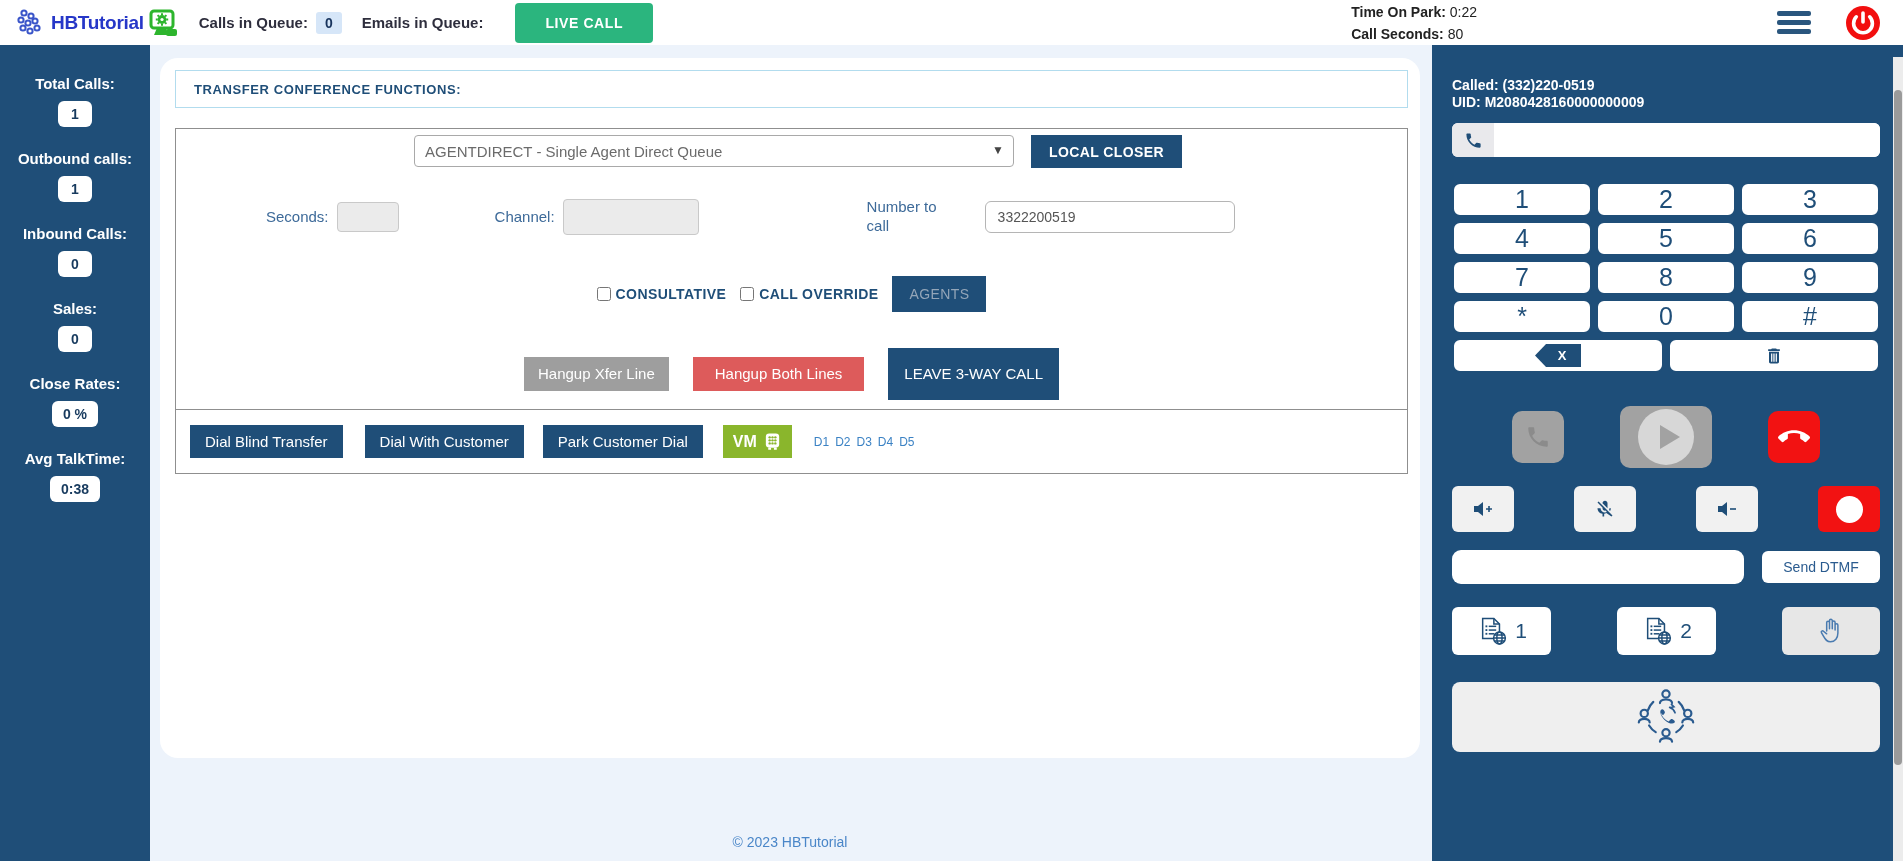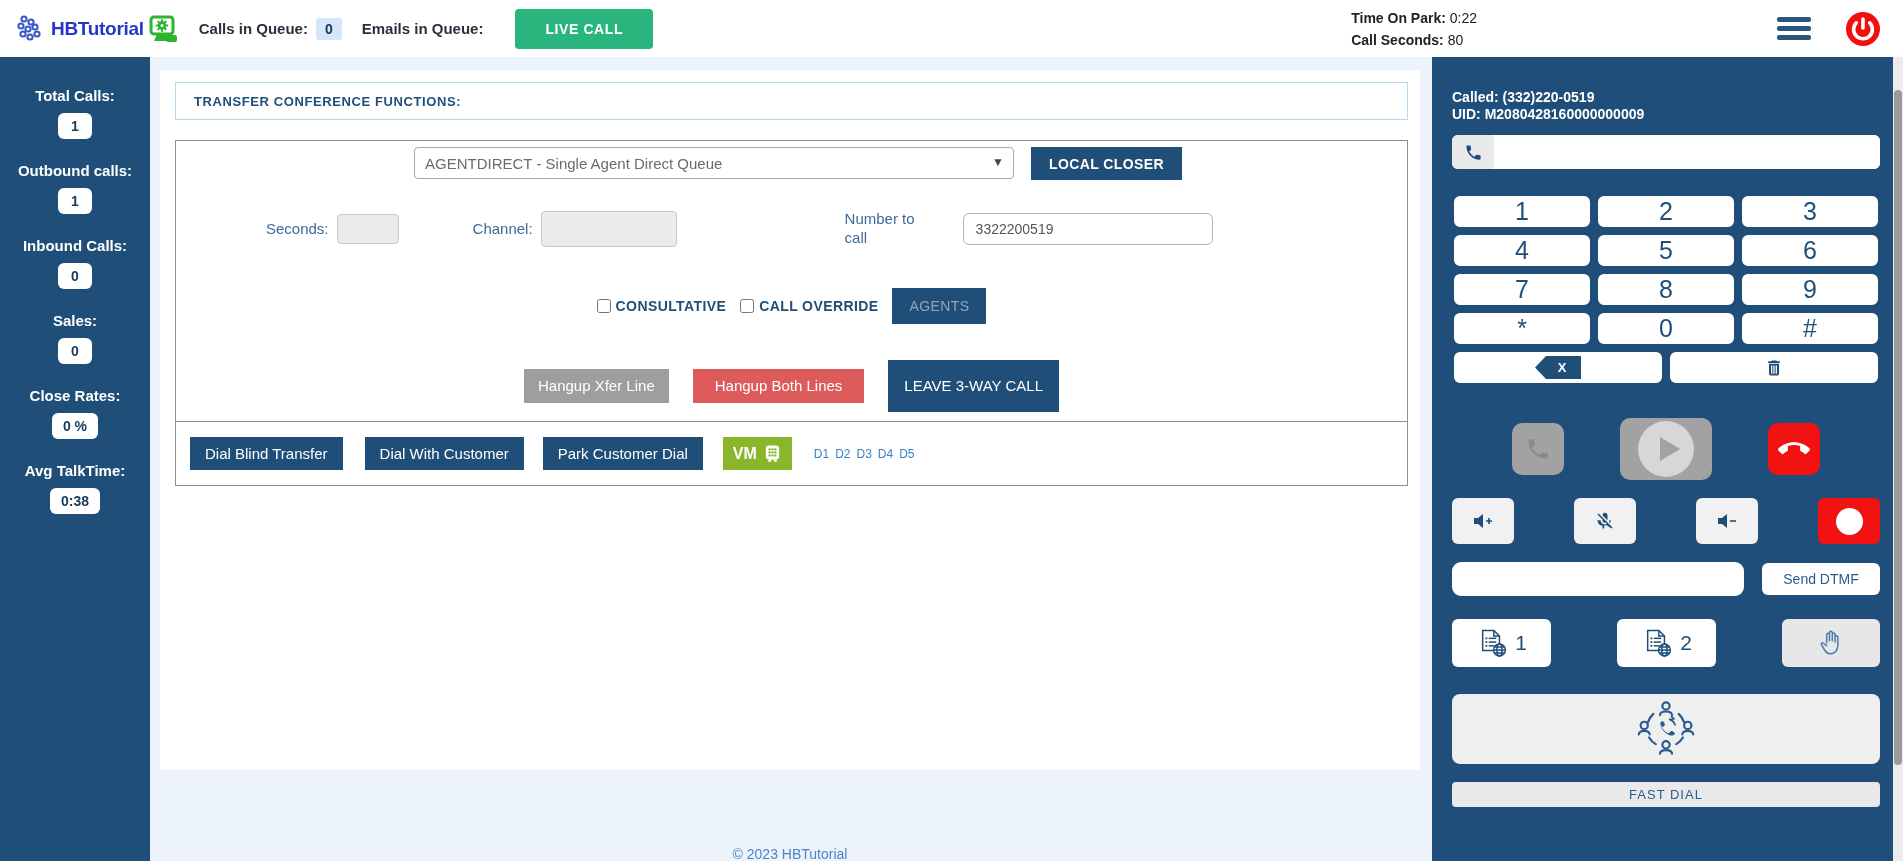--- a/index.html
+++ b/index.html
@@ -1,20 +1,20 @@
 <!DOCTYPE html>
 <html><head>
 <meta charset="utf-8">
 <style>
   * { margin:0; padding:0; box-sizing:border-box; }
   html,body { width:1903px; height:861px; overflow:hidden; font-family:"Liberation Sans", sans-serif; background:#fff; }
   .app { position:relative; width:1903px; height:861px; display:flex; flex-direction:column; }
 
   
-  header { height:57px; background:#fff; display:flex; align-items:center; padding:0 22px 0 16px; flex:0 0 auto; }
+  header { height:45px; background:#fff; display:flex; align-items:center; padding:0 22px 0 16px; flex:0 0 auto; }
   .logo { display:flex; align-items:center; gap:5px; }
   .logo-text { color:#2637c8; font-weight:bold; font-size:19px; letter-spacing:-0.3px; }
   .queue-group { display:flex; align-items:center; gap:8px; margin-left:20px; font-size:15px; font-weight:600; color:#2e2e3d; }
   .queue-badge { background:#d6e6f8; color:#17335c; font-weight:bold; border-radius:3px; padding:3px 9px; font-size:14px; }
   .live-call-btn { margin-left:32px; background:#2bb57e; color:#fff; border:none; border-radius:4px; height:40px; padding:0 30px; font-size:14px; font-weight:bold; letter-spacing:0.6px; font-family:inherit; cursor:pointer; }
   .header-stats { margin-left:auto; margin-right:300px; font-size:14px; color:#222; line-height:22px; }
   .header-stats b { font-weight:bold; }
   .hamburger { width:34px; display:flex; flex-direction:column; gap:4px; cursor:pointer; margin-right:34px; }
   .hamburger span { height:5px; background:#2a567e; border-radius:2px; }
   .power-btn { width:36px; height:36px; cursor:pointer; }
@@ -23,36 +23,36 @@
   .content { flex:1; display:flex; min-height:0; }
 
   
   .sidebar { width:150px; background:#1f4e78; padding-top:30px; flex:0 0 auto; }
   .stat { text-align:center; margin-bottom:23px; }
   .stat-label { color:#fff; font-weight:bold; font-size:15px; margin-bottom:9px; }
   .stat-badge { display:inline-block; background:#fff; color:#173a5e; font-weight:bold; font-size:14px; border-radius:6px; padding:5px 11px; min-width:34px; }
 
   
   .main { flex:1; background:#edf3fb; padding:13px 12px 0 10px; min-width:0; }
-  .card { background:#fff; height:700px; padding:12px 12px 0 15px; }
+  .card { background:#fff; height:700px; padding:12px 12px 0 15px;border-radius:18px; }
   .section-title { height:38px; border:1px solid #b2dcee; display:flex; align-items:center; padding-left:18px; color:#1f4e78; font-size:13px; font-weight:bold; letter-spacing:0.6px; }
   .fn-box { margin-top:20px; border:1px solid #8f8f8f; }
   .fn-top { padding:6px 0 0 0; height:280px; }
   .row-a { display:flex; align-items:flex-start; margin-left:238px; }
   .select-wrap { position:relative; width:600px; }
   .queue-select { width:600px; height:32px; border:1px solid #a9a9a9; border-radius:4px; background:#fff; color:#6b6b6b; font-size:15px; padding:0 28px 0 10px; appearance:none; -webkit-appearance:none; font-family:inherit; }
   .chevron { position:absolute; right:10px; top:8px; pointer-events:none; color:#444; font-size:12px; }
   .local-closer-btn { margin-left:17px; height:33px; background:#1f4e78; color:#fff; border:none; padding:0 18px; font-size:14px; font-weight:600; letter-spacing:0.4px; font-family:inherit; cursor:pointer; }
   .row-b { display:flex; align-items:center; margin-top:30px; margin-left:90px; }
   .fn-label { color:#3d6a99; font-size:15px; }
   .mini-input { width:62px; height:30px; background:#ebebeb; border:1px solid #c9c9c9; border-radius:4px; margin-left:8px; }
   .chan-input { width:136px; height:36px; background:#ebebeb; border:1px solid #c9c9c9; border-radius:4px; margin-left:8px; }
   .num-label { width:84px; line-height:1.25; margin-left:168px; }
   .num-input { width:250px; height:32px; border:1px solid #b5b5b5; border-radius:6px; margin-left:34px; padding:0 12px; color:#555; font-size:14px; font-family:inherit; }
-  .sec-label { } .chan-label { margin-left:74px; }
+  .sec-label { } .chan-label { margin-left:96px; }
   .row-c { display:flex; align-items:center; justify-content:center; margin-top:40px; gap:14px; }
   .cb { display:flex; align-items:center; gap:5px; color:#1f4e78; font-size:14px; font-weight:600; letter-spacing:0.4px; cursor:pointer; }
   .cb input { width:14px; height:14px; }
   .agents-btn { background:#1f4e78; color:#93a5b8; border:none; height:36px; padding:0 17px; font-size:14px; letter-spacing:0.4px; font-family:inherit; cursor:pointer; }
   .row-d { display:flex; align-items:center; justify-content:center; margin-top:36px; gap:24px; }
   .btn-gray { background:#9e9e9e; color:#fff; border:none; height:34px; padding:0 14px; font-size:15px; font-family:inherit; cursor:pointer; }
   .btn-red { background:#dd5b5b; color:#fff; border:none; height:34px; padding:0 22px; font-size:15px; font-family:inherit; cursor:pointer; }
   .btn-blue { background:#1f4e78; color:#fff; border:none; height:52px; padding:0 16px; font-size:15px; font-family:inherit; cursor:pointer; }
   .fn-bottom { border-top:1px solid #8f8f8f; padding:15px 14px; display:flex; align-items:center; }
   .btn-blue2 { background:#1f4e78; color:#fff; border:none; height:33px; padding:0 15px; font-size:15px; font-family:inherit; cursor:pointer; }
@@ -405,20 +405,19 @@
           <circle cx="42" cy="21" r="3"></circle>
             <path d="M37.5 28.5c0-4 9-4 9 0"></path>
           <circle cx="24" cy="37" r="3"></circle>
             <path d="M19 44.5c0-4 10-4 10 0"></path>
           <path d="M13.5 11.5a16 16 0 0 0-4.5 7M34.5 11.5a16 16 0 0 1 4.5 7M10 31a16 16 0 0 0 5.5 5.5M38 31a16 16 0 0 1-5.5 5.5"></path>
           <path d="M19.5 20.5c1.2 3.4 3.6 5.8 6.6 7.2l1.9-1.9c.5-.5 1.6.1 2.6.8 1 .8.9 1.6.3 2.2-1.2 1.2-4.9.8-8.3-2.6-3.4-3.4-3.9-7-2.7-8.2.6-.6 1.5-.7 2.2.3.8 1 1.3 2.1.8 2.6l-1.4 1.6z" fill="#2a5b8f" stroke="none"></path>
           <path d="M27 16a7 7 0 0 1 4.5 4.5M28.5 13.5l2 2-2.6.6" stroke-width="1.4"></path>
         </svg>
       </button>
 
-      <button class="fastdial-btn">FAST DIAL</button>
     </aside>
   </div>
 
   <div class="fake-scrollbar">
     <div class="thumb"></div>
   </div>
 </div>
 
 </body></html>

